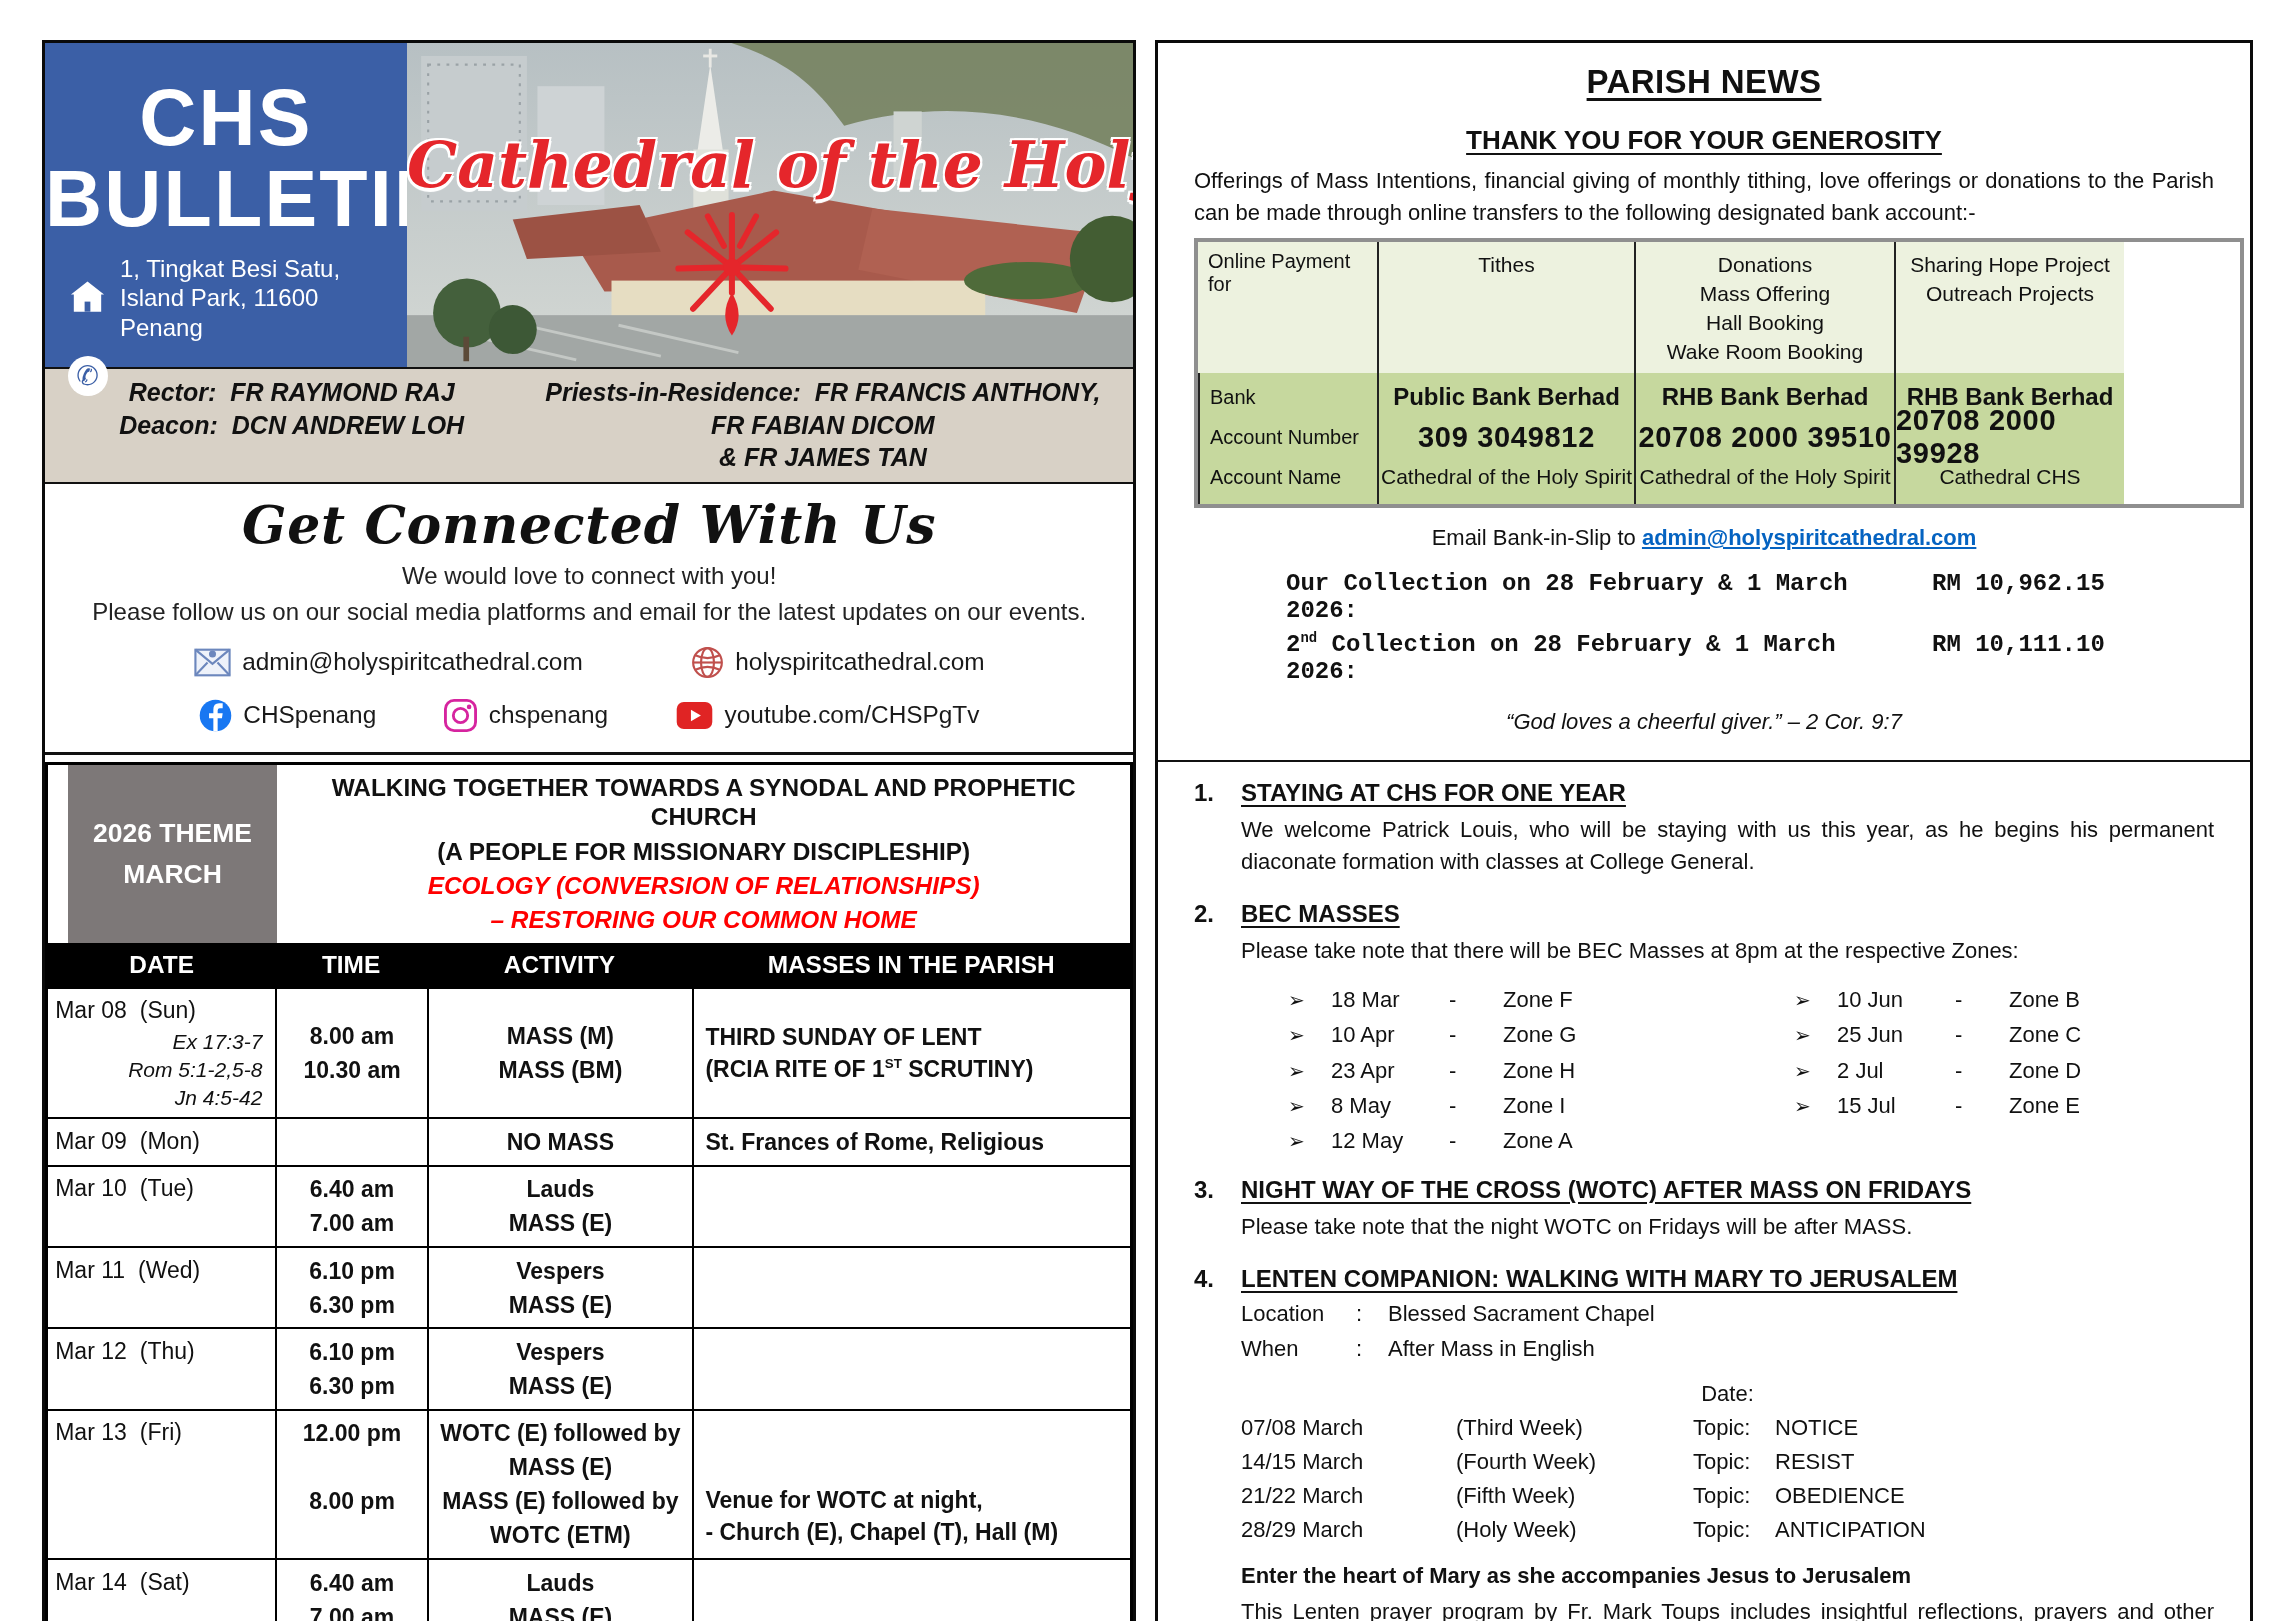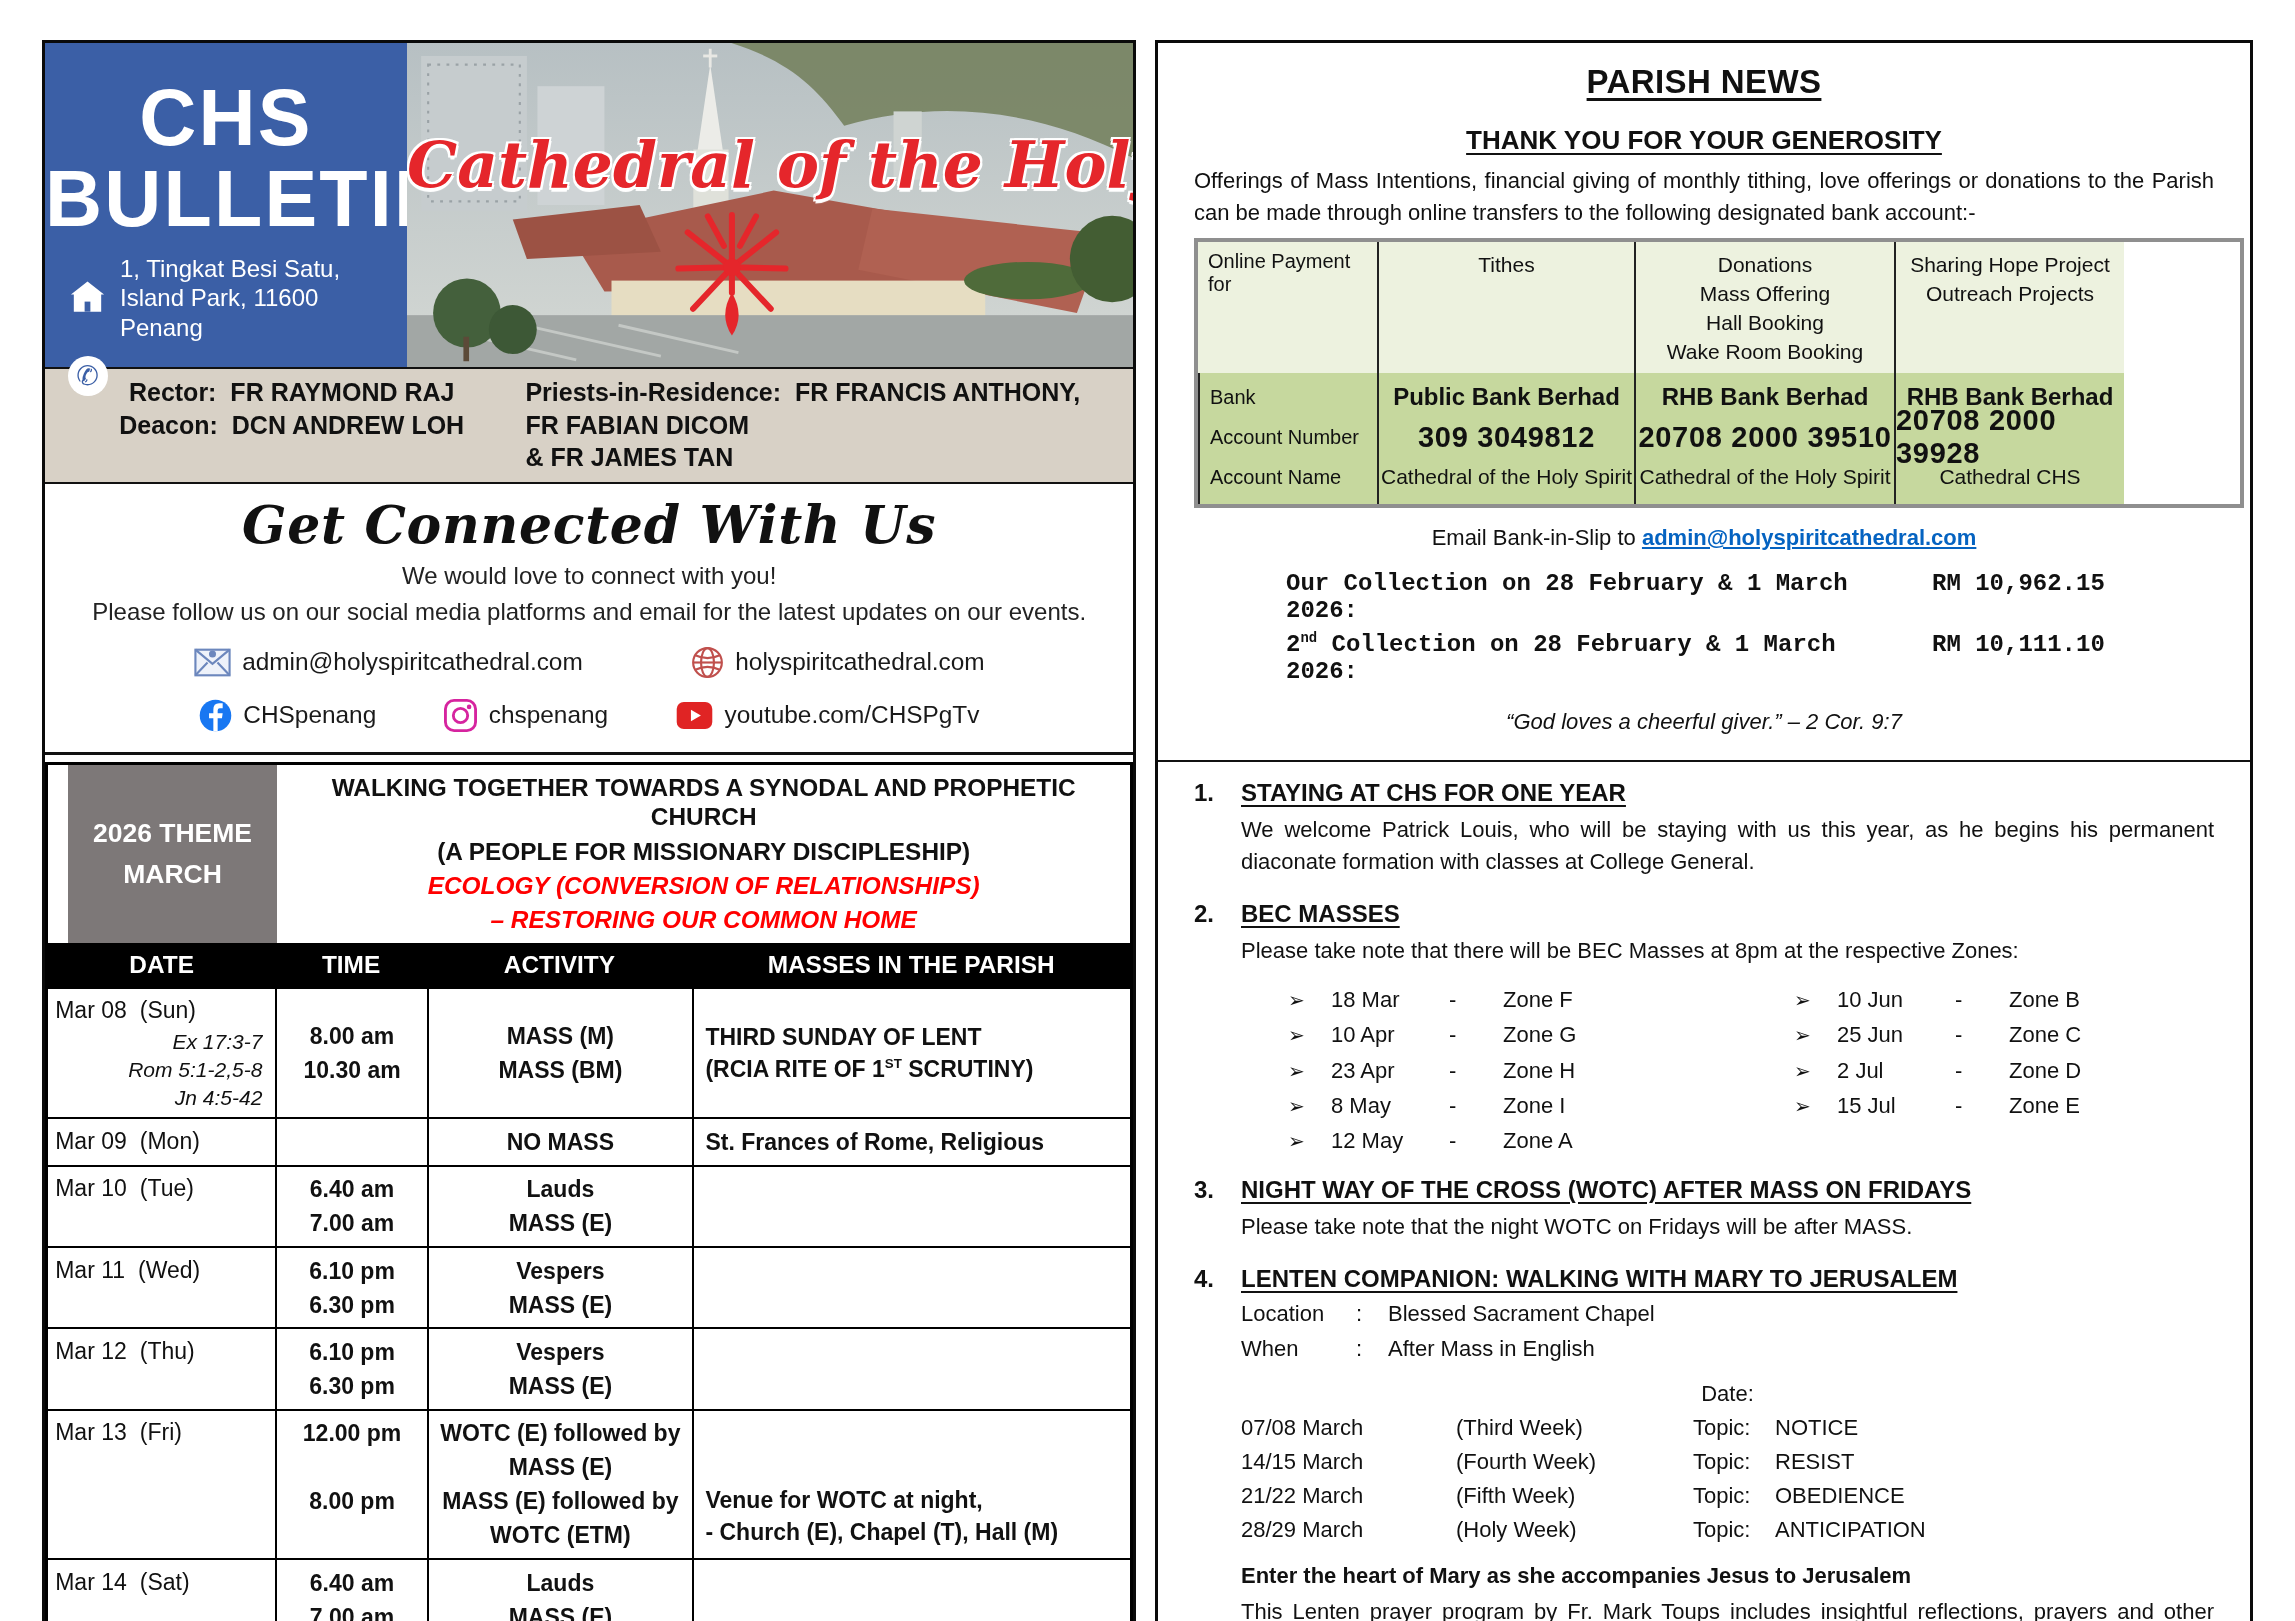--- a/index.html
+++ b/index.html
@@ -27,24 +27,24 @@
   .mast-photo svg.scene { display:block; width:100%; height:100%; }
   .photo-title {
     position:absolute; left:0; right:0; top:85px; text-align:center;
     font-family:"DejaVu Serif","Liberation Serif",serif; font-style:italic; font-weight:700;
     font-size:63px; color:#e5262b;
     text-shadow:-2.2px -2.2px 0 #fff,2.2px -2.2px 0 #fff,-2.2px 2.2px 0 #fff,2.2px 2.2px 0 #fff,0 3.6px 0.7px #fff;
     white-space:nowrap;
   }
   .emblem { position:absolute; left:50%; bottom:4.3px; transform:translateX(-78%); }
 
-  .clergy { display:flex; background:#d8d1c6; border-top:2.9px solid #111; padding:7.2px 13px 8.6px 13px; }
+  .clergy { display:flex; background:#d8d1c6; border-top:2.9px solid #111; padding:7.2px 13px 8.6px 13px;font-style:italic; }
   .clergy .col { font-size:25px; font-weight:700; line-height:1.3; }
   .clergy .col.left { width:44%; text-align:center; }
-  .clergy .col.right { width:56%; }
+  .clergy .col.right { width:56%; text-align:center; }
 
   .connect { border-top:2.9px solid #111; border-bottom:3.6px solid #111; text-align:center; padding:10px 7.2px 20px 7.2px; background:#fff; }
   .connect-heading { font-family:"DejaVu Serif","Liberation Serif",serif; font-style:italic; font-weight:700; font-size:52px; letter-spacing:0.7px; }
   .connect-tag { font-size:24px; margin-top:7.2px; color:#222; }
   .contact-row { display:flex; justify-content:center; align-items:center; margin-top:20px; }
   .contact-row.r1 { gap:108px; }
   .contact-row.r2 { gap:68px; }
   .contact-item { display:flex; align-items:center; gap:11.5px; font-size:24.4px; color:#1a1a1a; }
   .contact-item .ci-icon { display:flex; align-items:center; }
 

